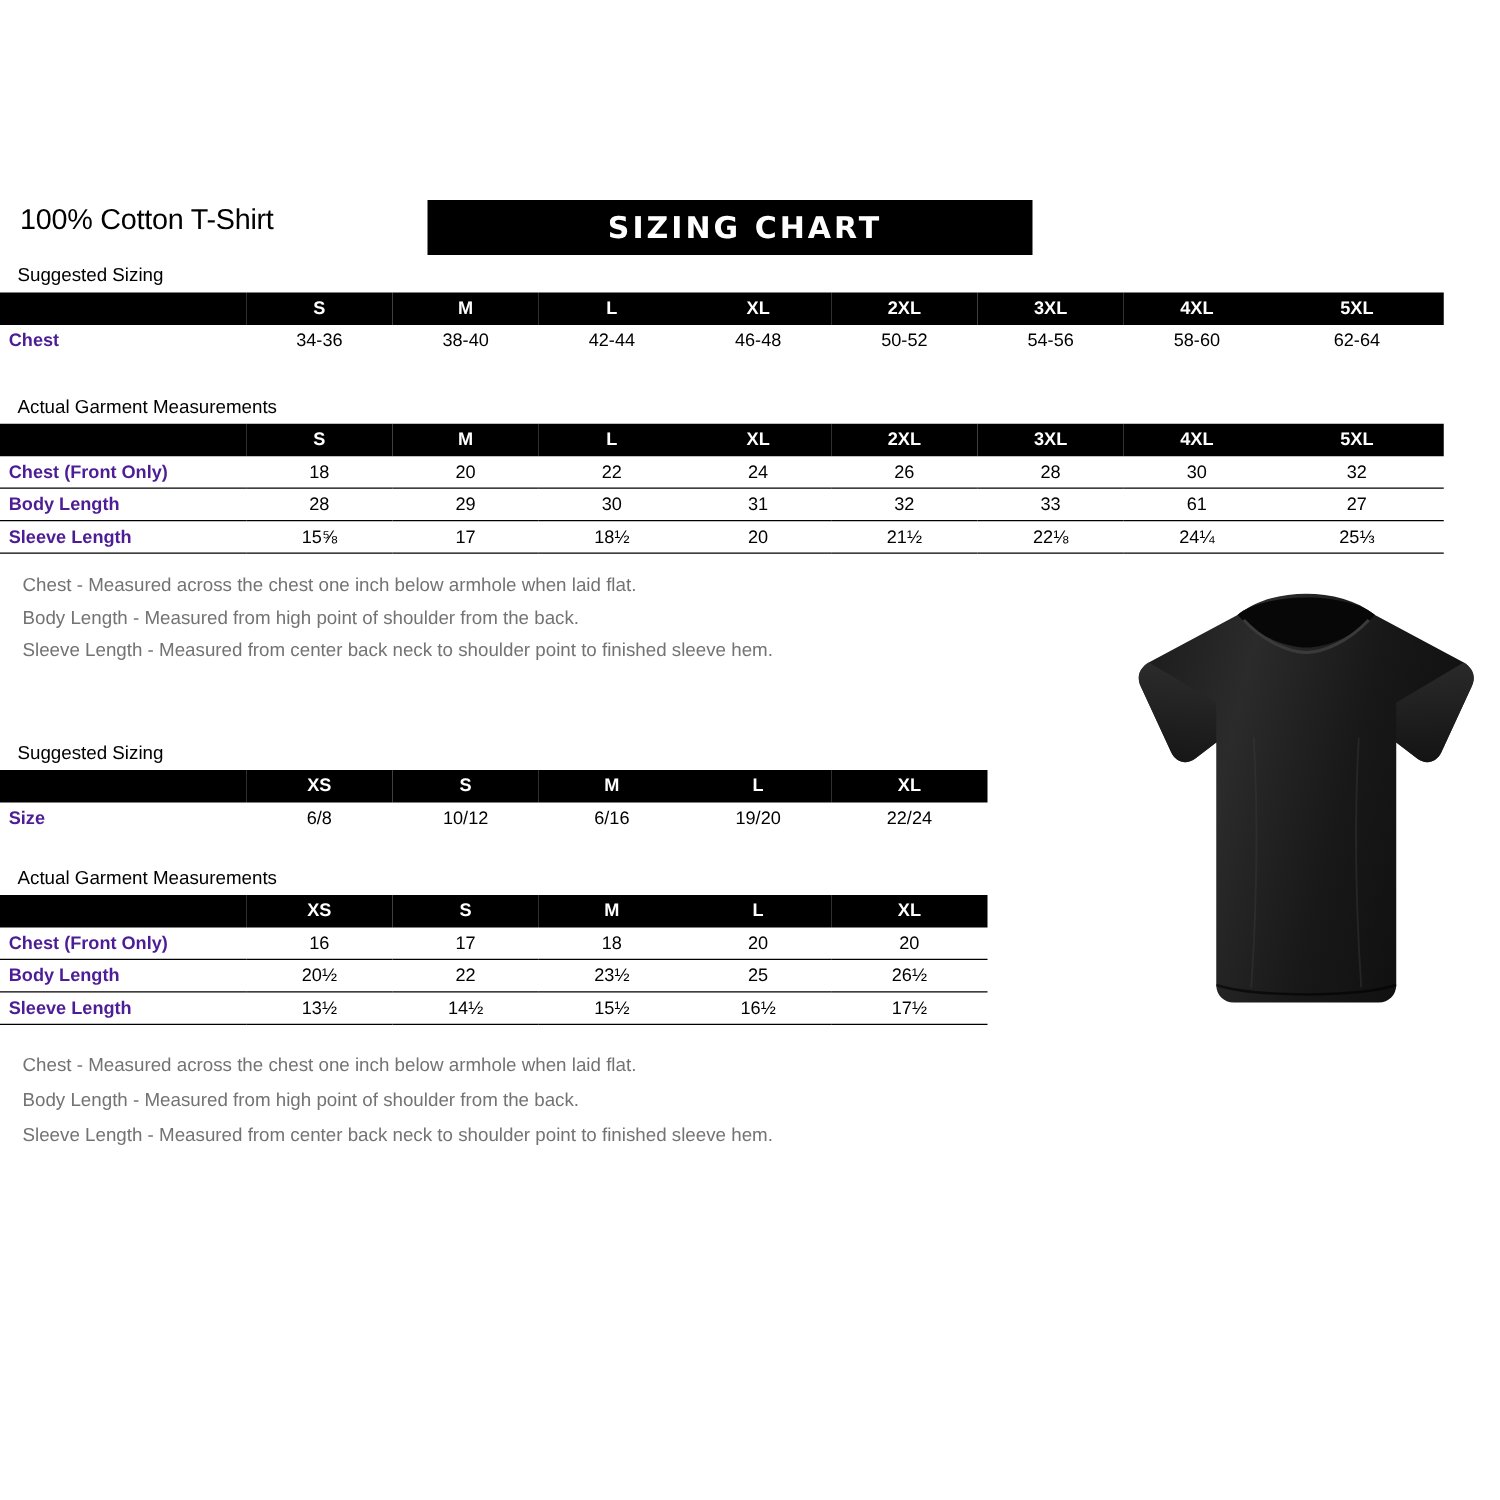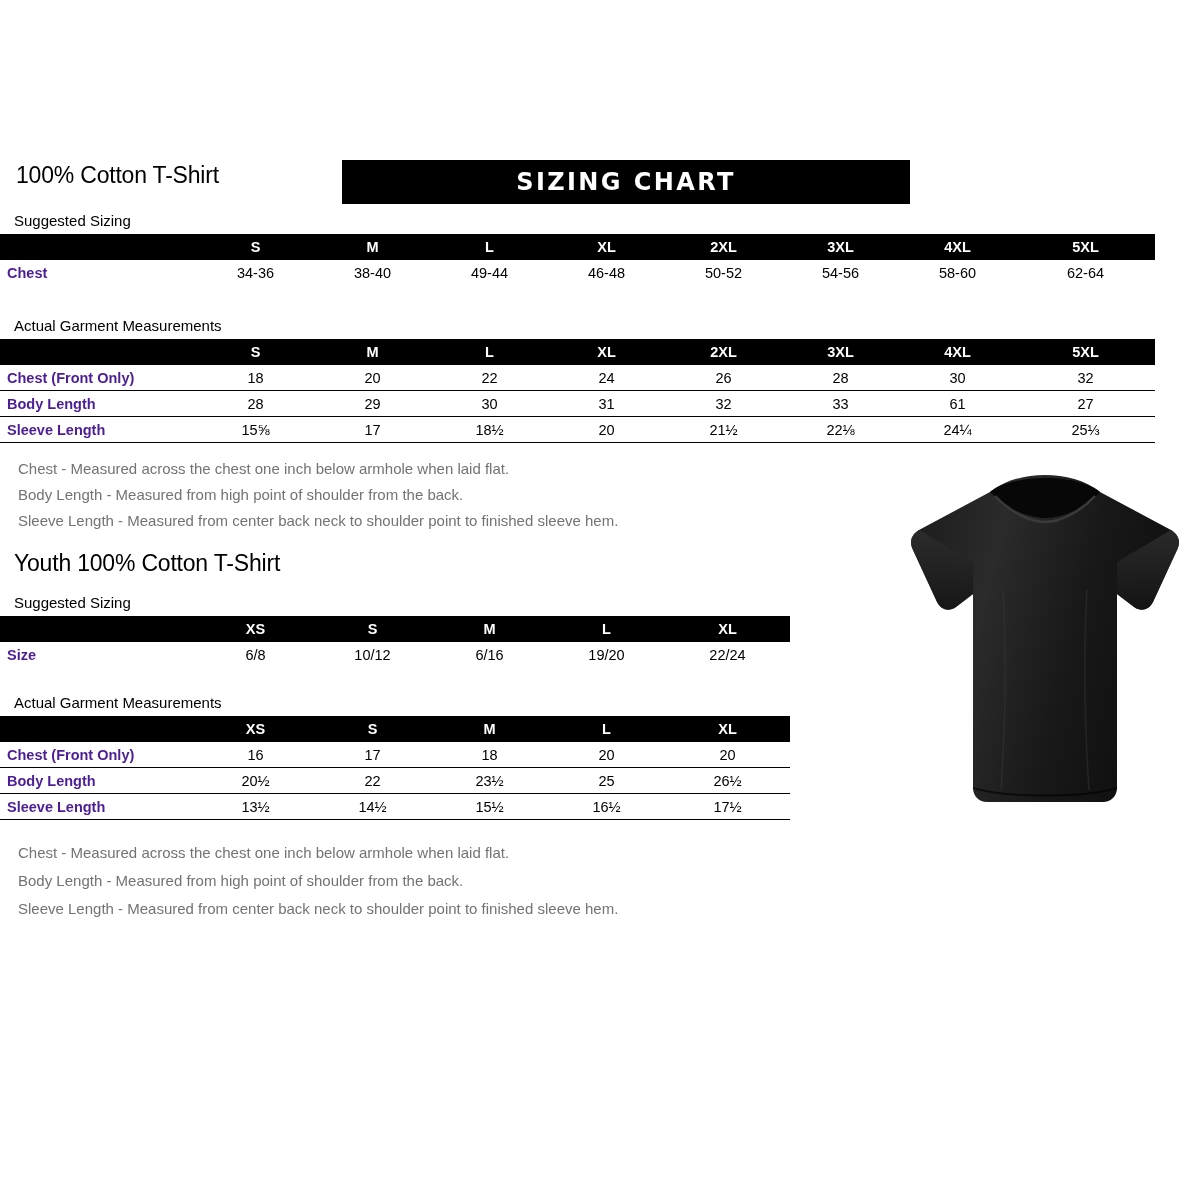--- a/index.html
+++ b/index.html
@@ -36,26 +36,27 @@
     top: 2px;
     font-size: 23px;
     font-weight: 400;
     letter-spacing: -0.2px;
     white-space: nowrap;
   }
   .sizing-chart-bar {
     position: absolute;
     left: 330px;
     top: 0px;
-    width: 568px;
+    width: 460px;
     height: 44px;
     background: #000000;
     display: flex;
     align-items: center;
     justify-content: center;
+    padding-left: 24px;
   }
   .sizing-chart-bar span {
     color: #ffffff;
     font-size: 24px;
     font-weight: bold;
     letter-spacing: 2.4px;
     font-family: "DejaVu Sans", sans-serif;
   }
 
   
@@ -173,21 +174,21 @@
           <th>3XL</th>
           <th>4XL</th>
           <th>5XL</th>
         </tr>
       </thead>
     <tbody>
         <tr>
           <td class="rowlabel">Chest</td>
           <td class="val">34-36</td>
           <td class="val">38-40</td>
-          <td class="val">49-44</td>
+          <td class="val">42-44</td>
           <td class="val">46-48</td>
           <td class="val">50-52</td>
           <td class="val">54-56</td>
           <td class="val">58-60</td>
           <td class="val">62-64</td>
         </tr>
       </tbody>
   </table>
 
   <div class="sec-label" style="left:14px; top:317px;">Actual Garment Measurements</div>
@@ -251,21 +252,20 @@
           <td class="val">24¼</td>
           <td class="val">25⅓</td>
         </tr>
       </tbody>
   </table>
 
   <div class="note" style="left:18px; top:460px;">Chest - Measured across the chest one inch below armhole when laid flat.</div>
   <div class="note" style="left:18px; top:486px;">Body Length - Measured from high point of shoulder from the back.</div>
   <div class="note" style="left:18px; top:512px;">Sleeve Length - Measured from center back neck to shoulder point to finished sleeve hem.</div>
 
-  <div class="youth-title">Youth 100% Cotton T-Shirt</div>
 
   <div class="sec-label" style="left:14px; top:594px;">Suggested Sizing</div>
 
   <table class="sz" id="youth-suggested" style="left:0px; top:616px; width:790px;">
     <colgroup>
       <col style="width:197px">
         <col style="width:117px">
         <col style="width:117px">
         <col style="width:117px">
         <col style="width:117px">

